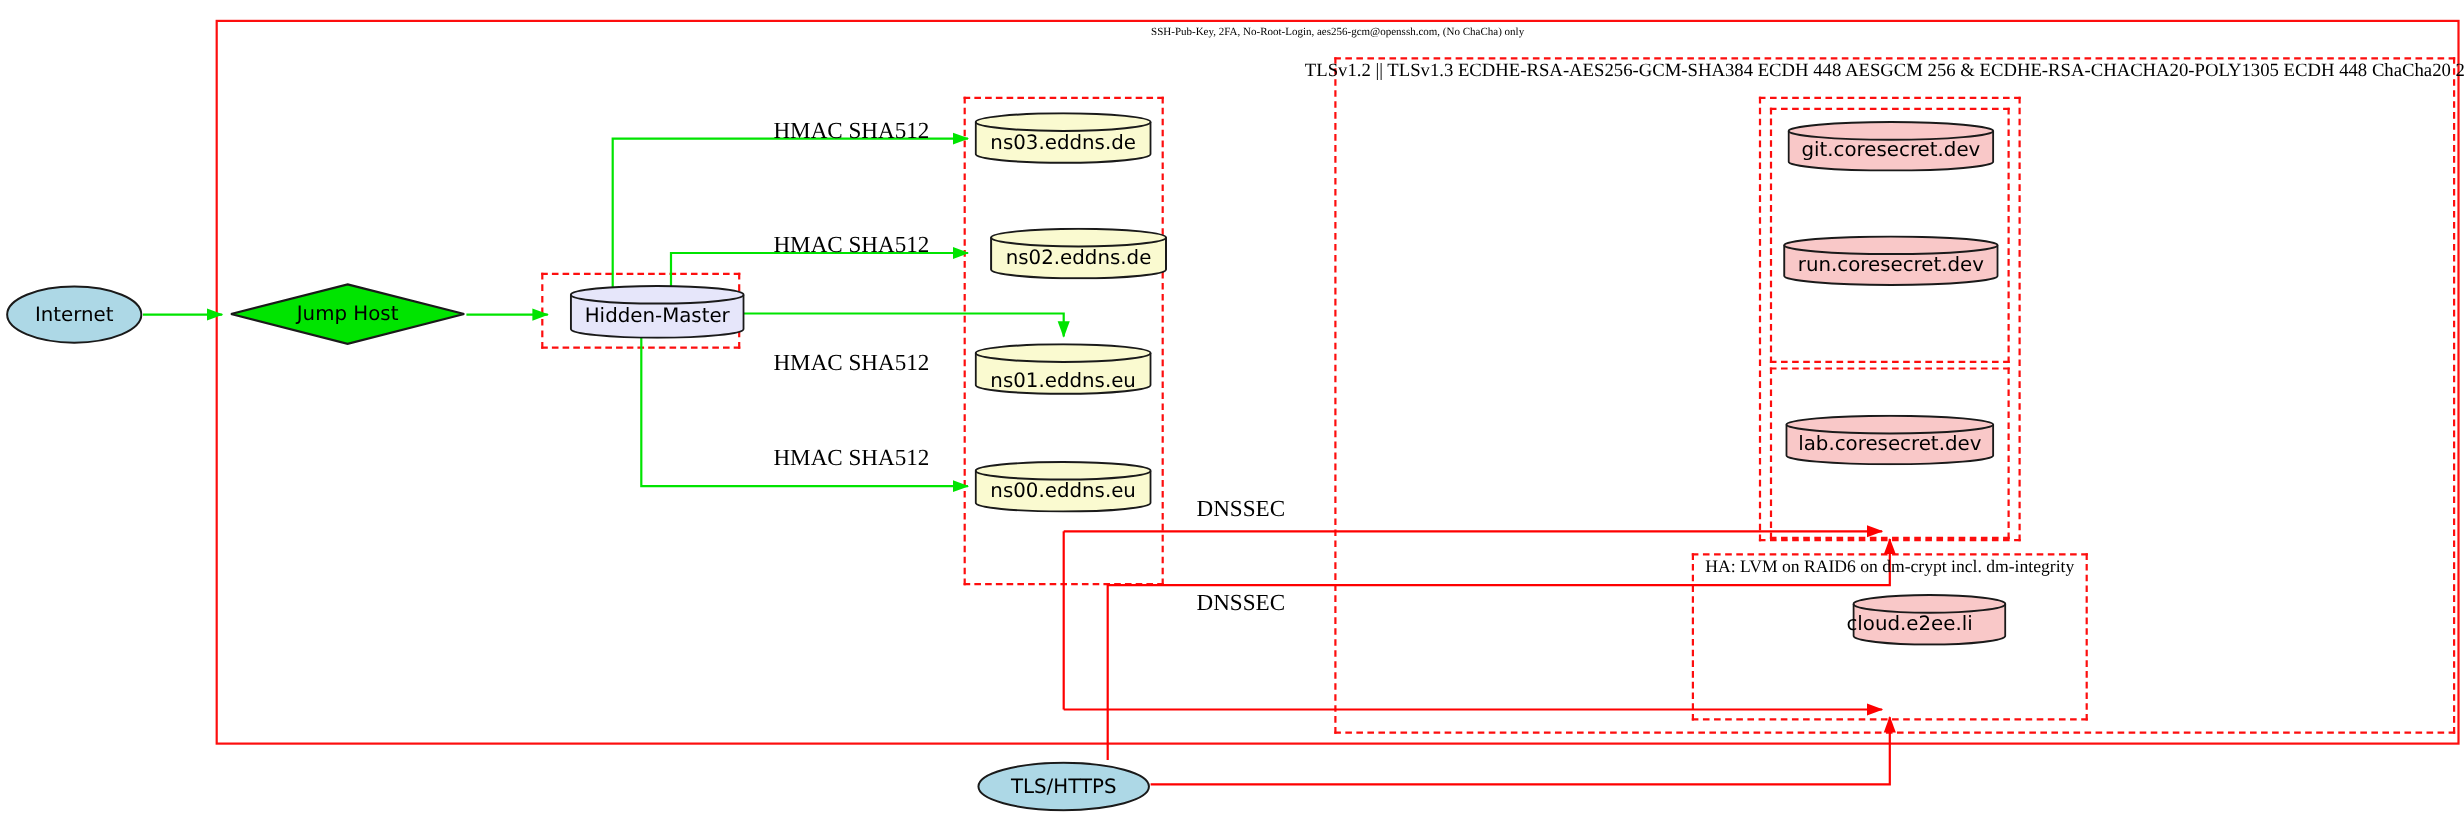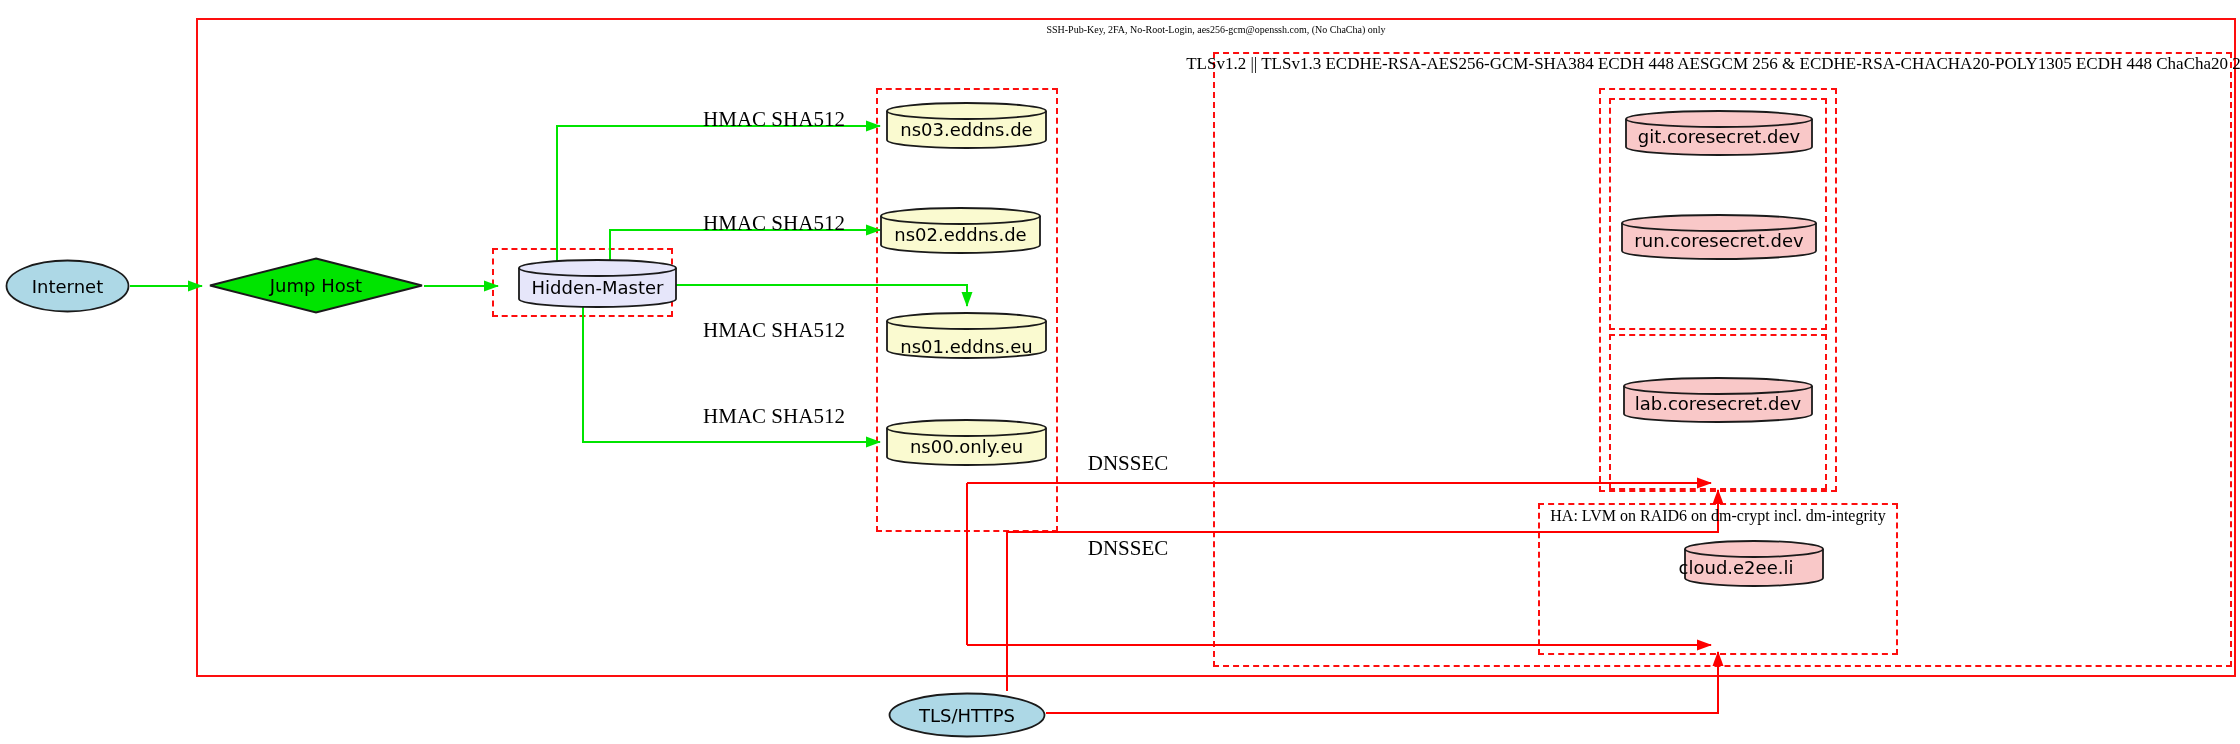--- a/index.html
+++ b/index.html
@@ -73,40 +73,40 @@
       </svg>
       <div class="lbl">Hidden-Master</div>
     </div>
     <div class="node cylinder" style="left: 886px; top: 102px; width: 161px; height: 47px;">
       <svg width="161" height="47">
         <path d="M1,9 A79.5,8 0 0 1 160,9 L160,38 A79.5,8 0 0 1 1,38 Z" fill="#fafad0" stroke="#1a1a1a" stroke-width="1.8"></path>
         <path d="M1,9 A79.5,8 0 0 0 160,9" fill="none" stroke="#1a1a1a" stroke-width="1.8"></path>
       </svg>
       <div class="lbl">ns03.eddns.de</div>
     </div>
-    <div class="node cylinder" style="left: 880px; top: 207px; width: 161px; height: 47px;">
+    <div class="node cylinder" style="left: 900px; top: 207px; width: 161px; height: 47px;">
       <svg width="161" height="47">
         <path d="M1,9 A79.5,8 0 0 1 160,9 L160,38 A79.5,8 0 0 1 1,38 Z" fill="#fafad0" stroke="#1a1a1a" stroke-width="1.8"></path>
         <path d="M1,9 A79.5,8 0 0 0 160,9" fill="none" stroke="#1a1a1a" stroke-width="1.8"></path>
       </svg>
       <div class="lbl">ns02.eddns.de</div>
     </div>
     <div class="node cylinder" style="left: 886px; top: 312px; width: 161px; height: 62px;">
       <svg width="161" height="47">
         <path d="M1,9 A79.5,8 0 0 1 160,9 L160,38 A79.5,8 0 0 1 1,38 Z" fill="#fafad0" stroke="#1a1a1a" stroke-width="1.8"></path>
         <path d="M1,9 A79.5,8 0 0 0 160,9" fill="none" stroke="#1a1a1a" stroke-width="1.8"></path>
       </svg>
       <div class="lbl">ns01.eddns.eu</div>
     </div>
     <div class="node cylinder" style="left: 886px; top: 419px; width: 161px; height: 47px;">
       <svg width="161" height="47">
         <path d="M1,9 A79.5,8 0 0 1 160,9 L160,38 A79.5,8 0 0 1 1,38 Z" fill="#fafad0" stroke="#1a1a1a" stroke-width="1.8"></path>
         <path d="M1,9 A79.5,8 0 0 0 160,9" fill="none" stroke="#1a1a1a" stroke-width="1.8"></path>
       </svg>
-      <div class="lbl">ns00.only.eu</div>
+      <div class="lbl">ns00.eddns.eu</div>
     </div>
     <div class="node cylinder" style="left: 1625px; top: 110px; width: 188px; height: 46px;">
       <svg width="188" height="46">
         <path d="M1,9 A93,8 0 0 1 187,9 L187,37 A93,8 0 0 1 1,37 Z" fill="#f9c8c8" stroke="#1a1a1a" stroke-width="1.8"></path>
         <path d="M1,9 A93,8 0 0 0 187,9" fill="none" stroke="#1a1a1a" stroke-width="1.8"></path>
       </svg>
       <div class="lbl">git.coresecret.dev</div>
     </div>
     <div class="node cylinder" style="left: 1621px; top: 214px; width: 196px; height: 46px;">
       <svg width="196" height="46">

